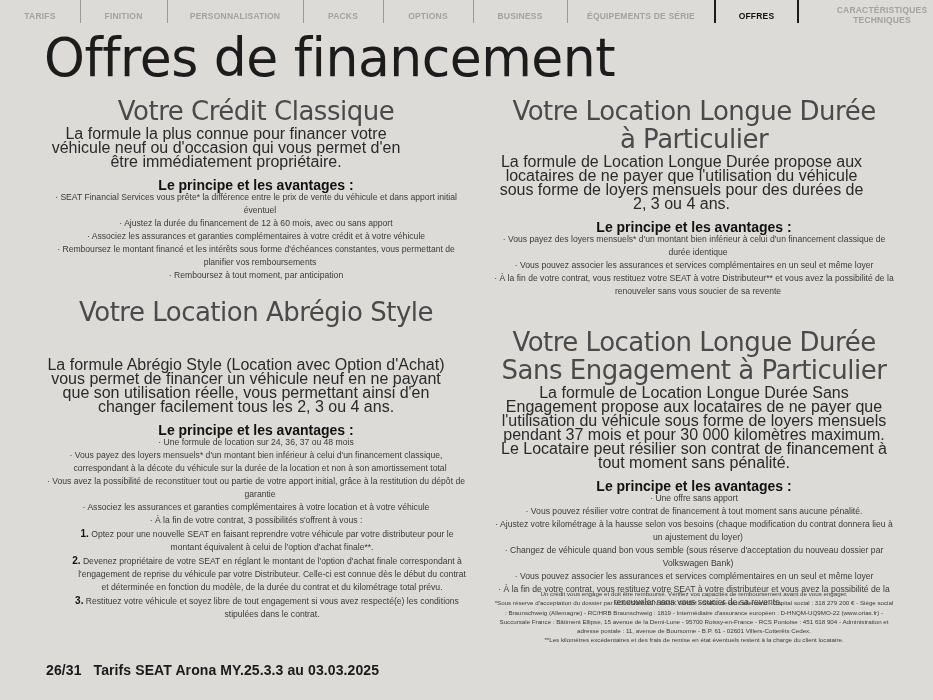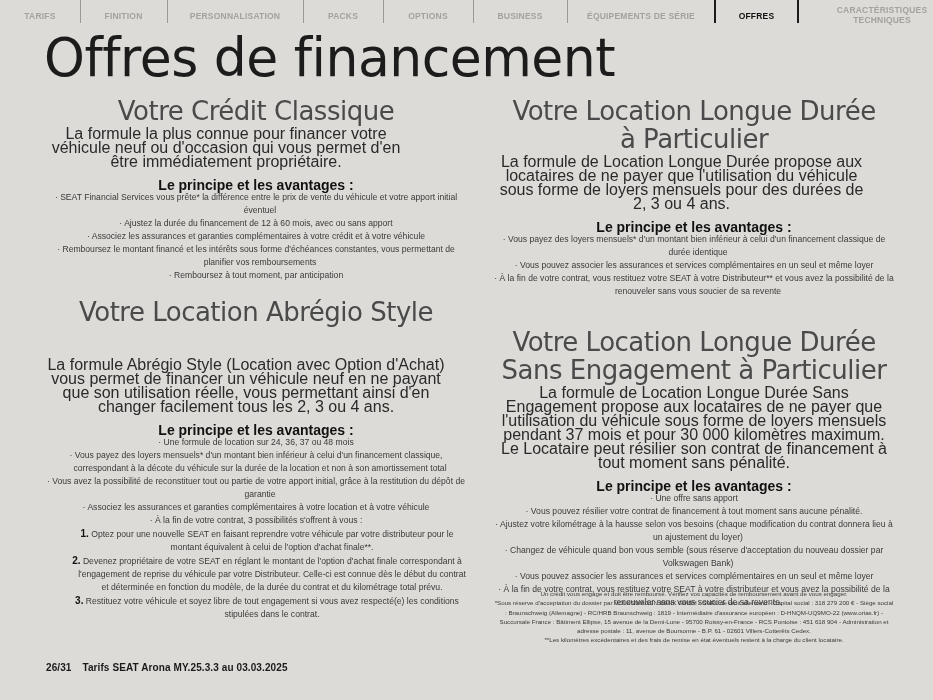--- a/index.html
+++ b/index.html
@@ -41,21 +41,21 @@
   ul { list-style: none; margin: 0; padding: 0; }
   li { font-size: 8.6px; line-height: 13px; color: #3a3a3a; padding-left: 8px; text-indent: -8px; }
   li::before { content: "· "; }
   ol { list-style: none; margin: 0; padding-left: 22px; }
   ol li { padding-left: 10px; text-indent: -10px; }
   ol li::before { content: none; }
   .num { font-weight: 700; color: #111; font-size: 10px; }
   .legal { font-size: 6.2px; line-height: 9.3px; color: #3a3a3a; }
   .footer {
     position: absolute; left: 46px; top: 662px;
-    font-size: 10px; font-weight: 700; color: #1a1a1a; letter-spacing: 0.1px;
+    font-size: 14px; font-weight: 700; color: #1a1a1a; letter-spacing: 0.1px;
   }
   .footer .pg { margin-right: 8px; }
 </style>
 </head>
 <body>
 
 <div class="nav">
   <div class="tab" style="left:0;width:80px;">TARIFS</div>
   <div class="divider" style="left:80px;"></div>
   <div class="tab" style="left:80px;width:87px;">FINITION</div>
@@ -75,21 +75,21 @@
   <div class="tab" style="left:799px;width:154px;padding-bottom:0;top:0;height:26px;align-items:flex-start;padding-top:5px;padding-left:12px;">CARACTÉRISTIQUES TECHNIQUES</div>
 </div>
 
 <div class="page-title">Offres de financement</div>
 
 <div class="col" style="left:46px;top:97px;width:420px;">
   <h2 class="h2">Votre Crédit Classique</h2>
   <p class="intro" style="width:360px;">La formule la plus connue pour financer votre véhicule neuf ou d'occasion qui vous permet d'en être immédiatement propriétaire.</p>
   <p class="subhead">Le principe et les avantages :</p>
   <ul>
-    <li>SEAT Financial Services vous prête* la différence entre le prix de vente du véhicule et votre apport initial éventuel</li>
+    <li>SEAT Financial Services vous prête* la différence entre le prix de vente du véhicule et dans apport initial éventuel</li>
     <li>Ajustez la durée du financement de 12 à 60 mois, avec ou sans apport</li>
     <li>Associez les assurances et garanties complémentaires à votre crédit et à votre véhicule</li>
     <li>Remboursez le montant financé et les intérêts sous forme d'échéances constantes, vous permettant de planifier vos remboursements</li>
     <li>Remboursez à tout moment, par anticipation</li>
   </ul>
 </div>
 
 <div class="col" style="left:46px;top:298px;width:420px;">
   <h2 class="h2">Votre Location Abrégio Style</h2>
   <p class="intro" style="width:400px;margin-top:32px;">La formule Abrégio Style (Location avec Option d'Achat) vous permet de financer un véhicule neuf en ne payant que son utilisation réelle, vous permettant ainsi d'en changer facilement tous les 2, 3 ou 4 ans.</p>

